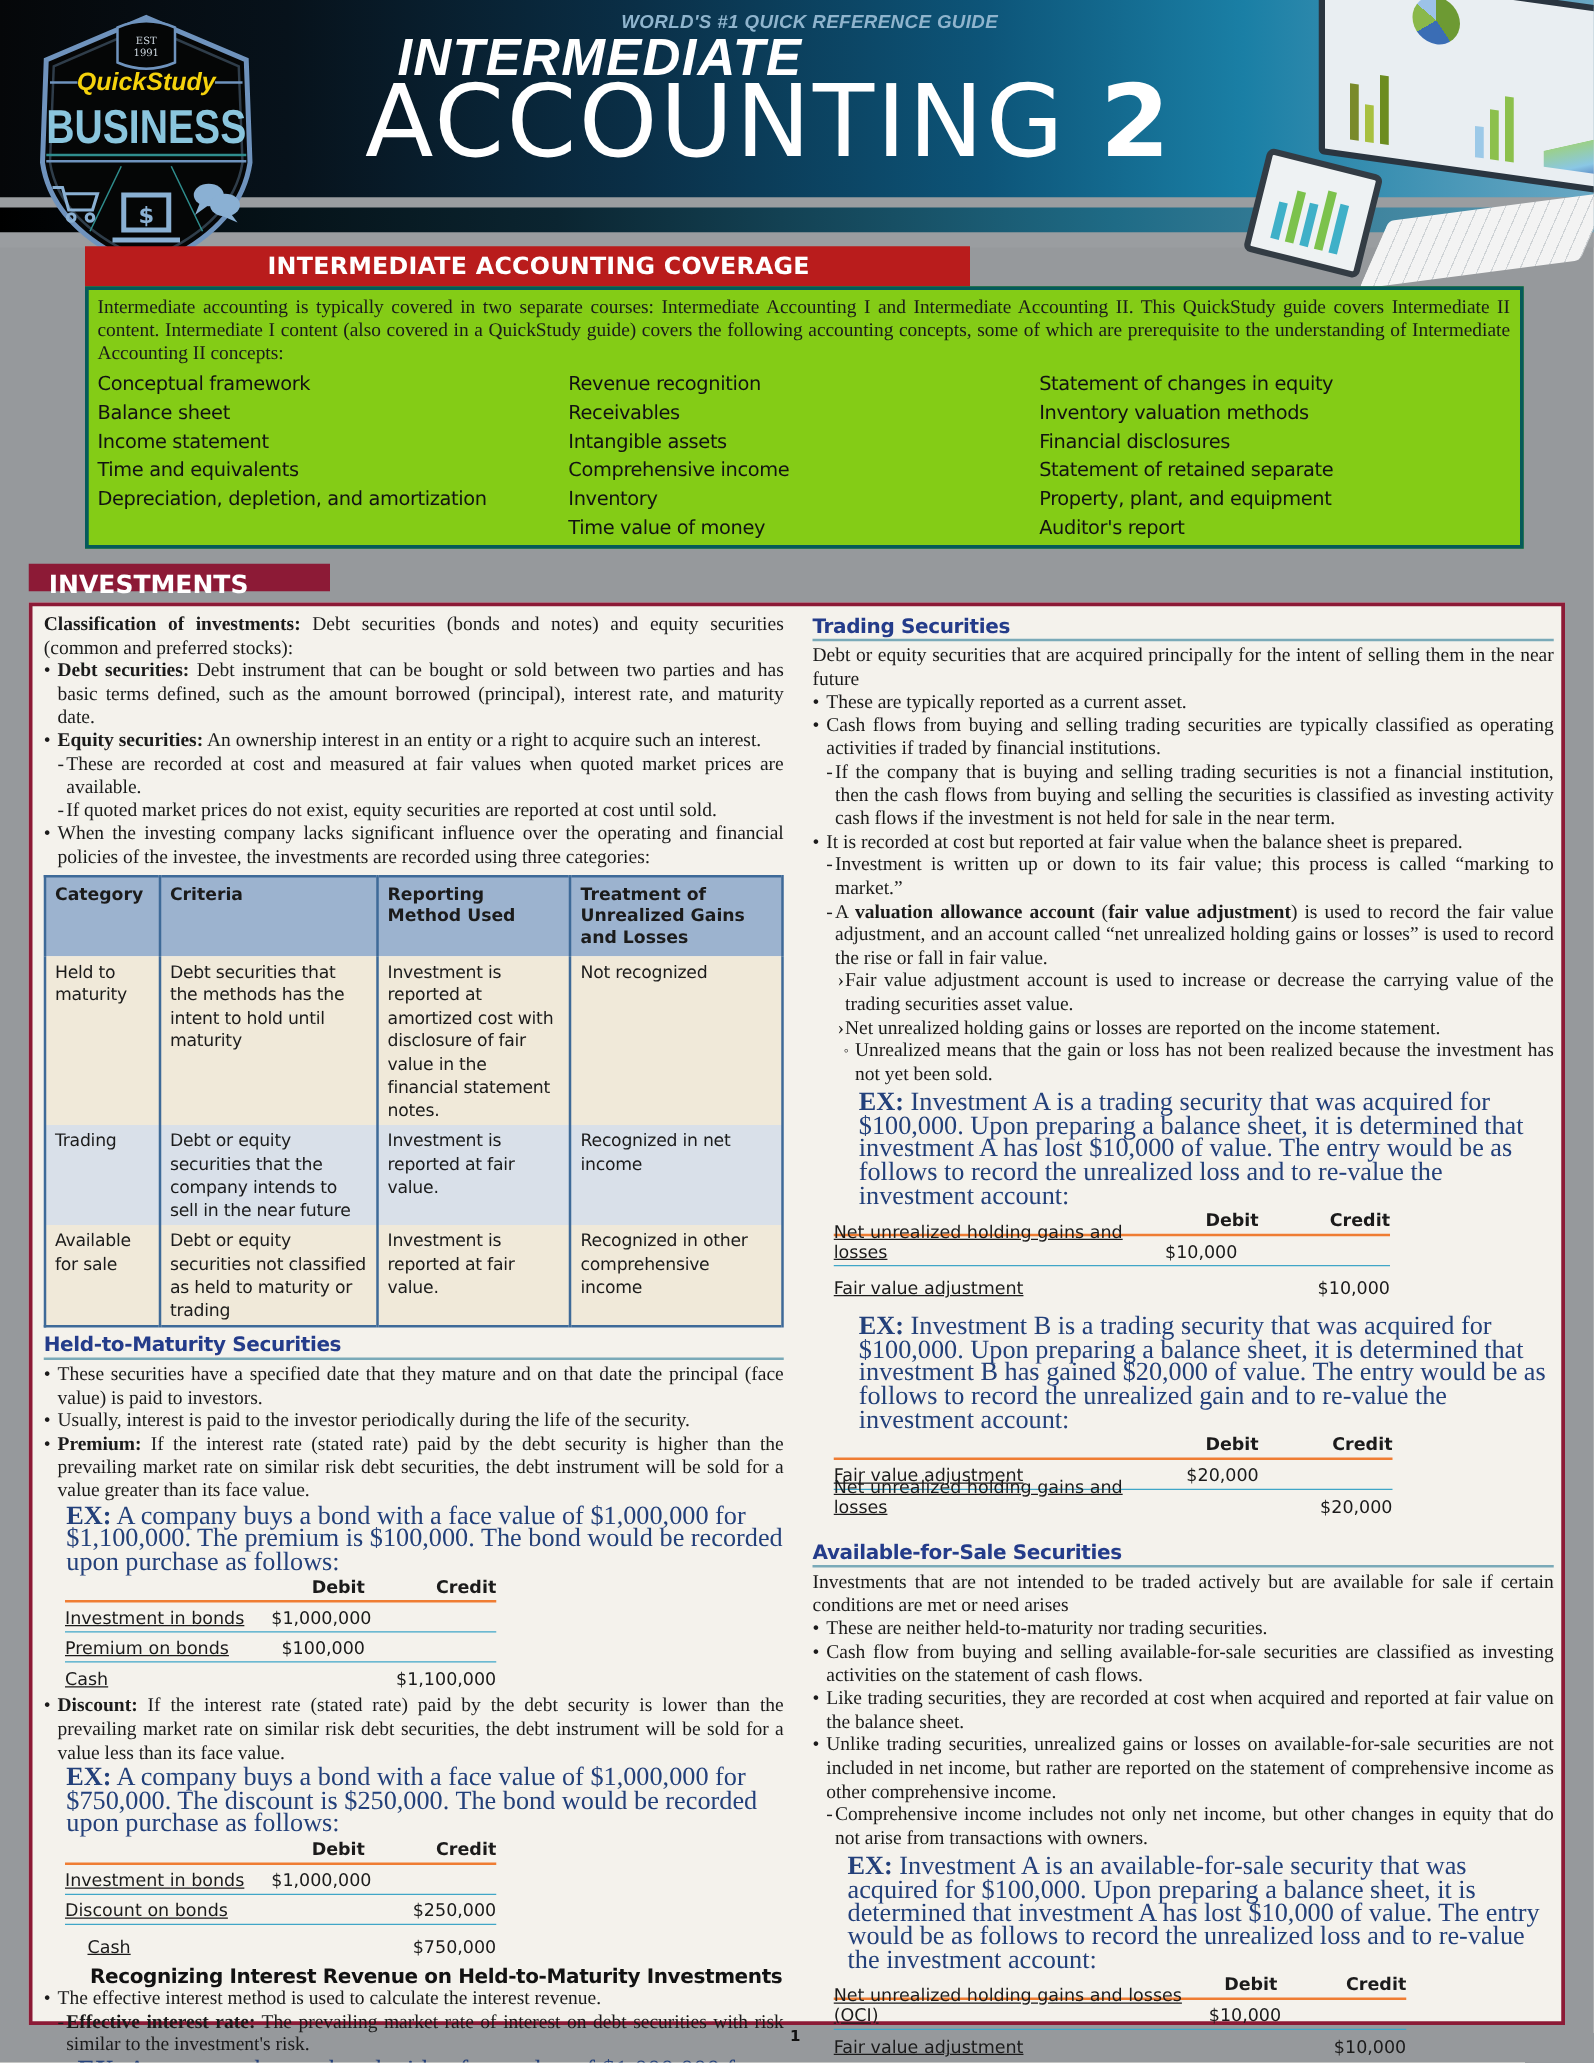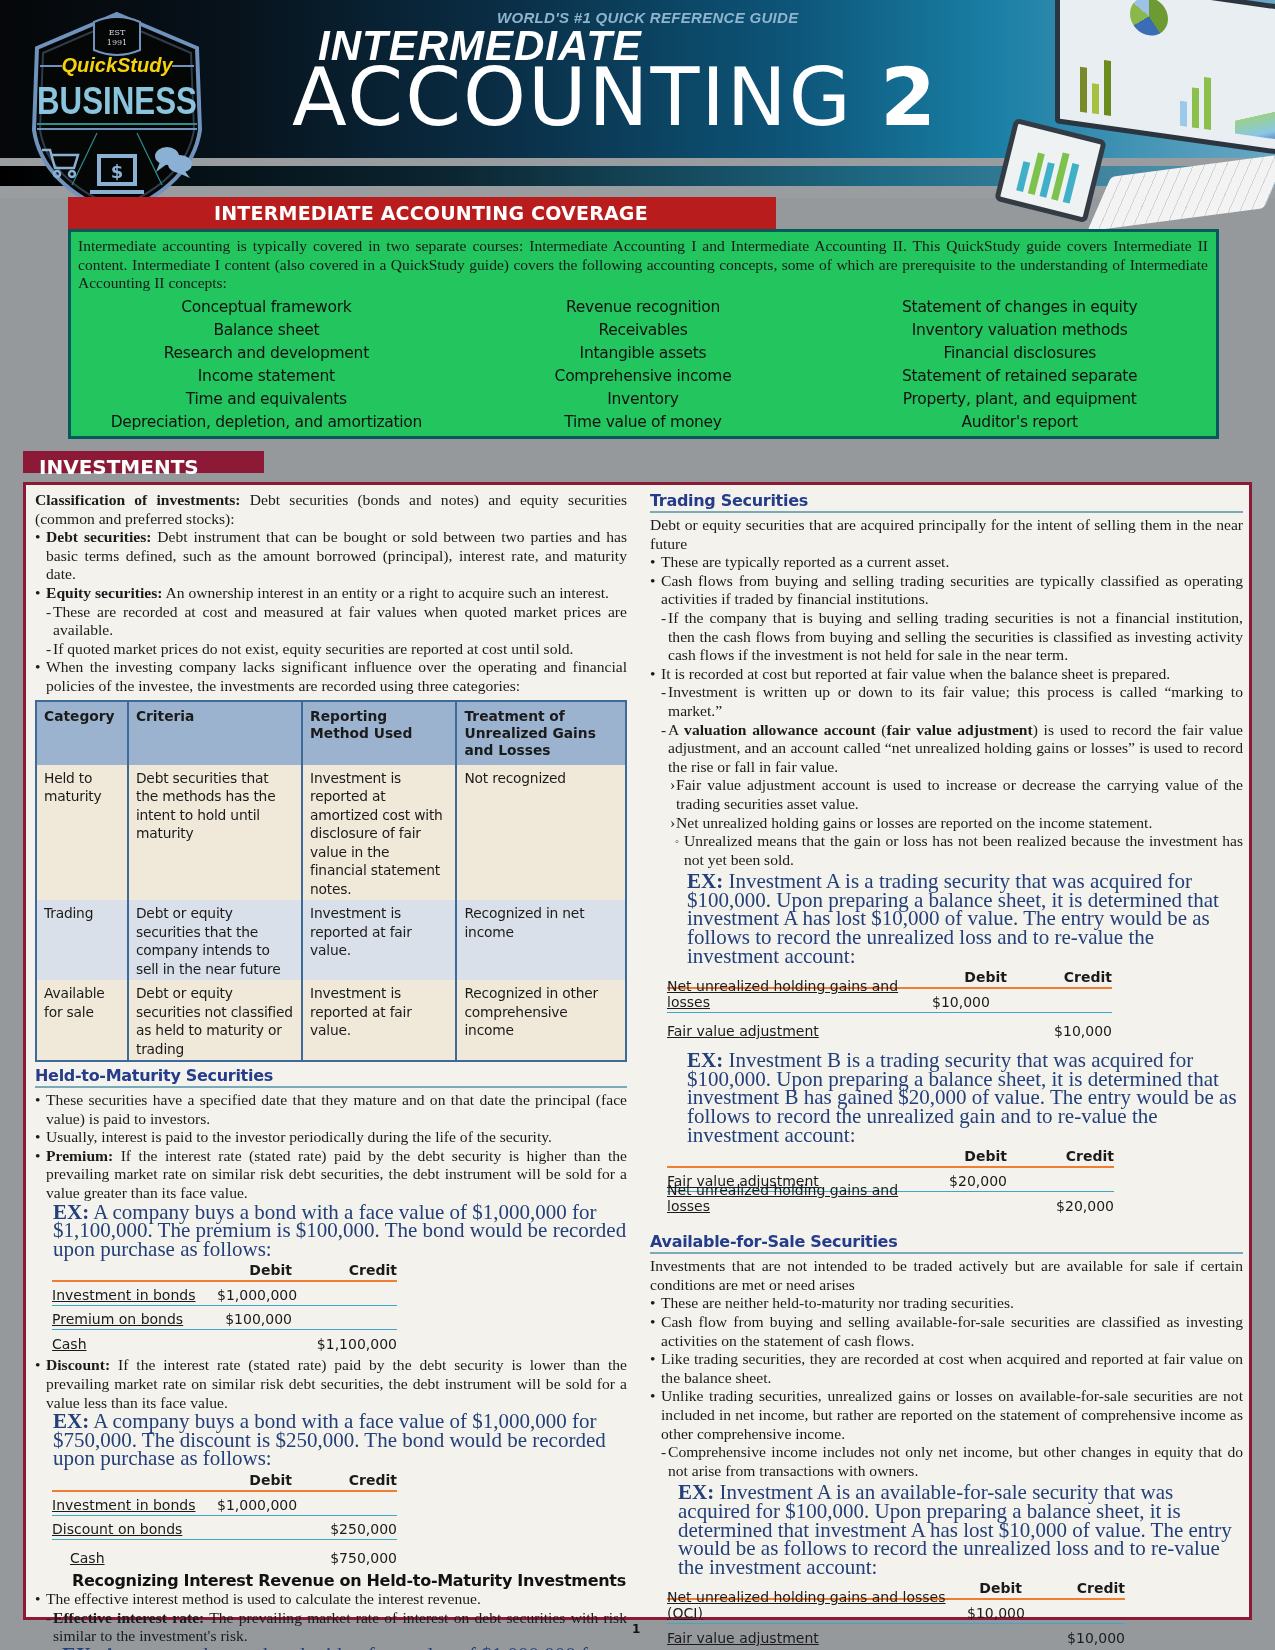--- a/index.html
+++ b/index.html
@@ -26,23 +26,23 @@
   .pie { position: absolute; left: 70px; top: 6px; width: 38px; height: 38px; border-radius: 50%;
     background: conic-gradient(#6d9a33 0 40%, #3a6db5 40% 65%, #8ab84a 65% 85%, #9cc2e8 85% 100%); }
   .tablet { position: absolute; left: 18px; top: 128px; width: 95px; height: 85px; background: #eef2f3; border: 5px solid #333c44; border-radius: 6px; transform: rotate(14deg); overflow: hidden; }
   .keyboard { position: absolute; left: 120px; top: 165px; width: 165px; height: 55px; background: repeating-linear-gradient(90deg, #f3f3f3 0 10px, #cfd3d6 10px 11px); transform: skewX(-30deg) rotate(-8deg); border-radius: 4px; }
 
   
   .logo { position: absolute; left: 22px; top: 10px; width: 190px; height: 210px; }
 
   
   .cov-tab { position: absolute; left: 68px; top: 197px; width: 708px; height: 33px; background: #b91c1c; color: #fff; font-family: "DejaVu Sans", sans-serif; font-weight: bold; font-size: 19px; padding: 5px 0 0 146px; letter-spacing: 0.2px; }
-  .cov-box { position: absolute; left: 68px; top: 229px; width: 1151px; height: 210px; background: #22c55e; border: 3px solid #045a5a; padding: 5px 8px 0 7px; }
+  .cov-box { position: absolute; left: 68px; top: 229px; width: 1151px; height: 210px; background: #84cc16; border: 3px solid #045a5a; padding: 5px 8px 0 7px; }
   .cov-intro { font-size: 15.5px; line-height: 18.5px; text-align: justify; color: #1a1a1a; }
-  .cov-cols { display: flex; margin-top: 3px; text-align: center; }
+  .cov-cols { display: flex; margin-top: 3px; }
   .cov-col { width: 384px; }
   .cov-item { font-family: "DejaVu Sans", sans-serif; font-size: 15.5px; line-height: 23px; color: #121212; white-space: nowrap; letter-spacing: -0.3px; }
 
   
   .inv-tab { position: absolute; left: 23px; top: 451px; width: 241px; height: 22px; background: #8c1a36; color: #fff; font-family: "DejaVu Sans", sans-serif; font-weight: bold; font-size: 20px; padding: 4px 0 0 16px; }
   .inv-box { position: absolute; left: 23px; top: 482px; width: 1229px; height: 1138px; background: #f4f2ec; border: 3px solid #8c1a36; }
   .col-left { position: absolute; left: 9px; top: 6px; width: 592px; }
   .col-right { position: absolute; left: 624px; top: 6px; width: 593px; }
 
   p, .li { font-size: 15.6px; line-height: 18.6px; text-align: justify; }
@@ -151,21 +151,20 @@
   </svg>
 </div>
 
 <div class="cov-tab">INTERMEDIATE ACCOUNTING COVERAGE</div>
 <div class="cov-box">
   <p class="cov-intro">Intermediate accounting is typically covered in two separate courses: Intermediate Accounting I and Intermediate Accounting II. This QuickStudy guide covers Intermediate II content. Intermediate I content (also covered in a QuickStudy guide) covers the following accounting concepts, some of which are prerequisite to the understanding of Intermediate Accounting II concepts:</p>
   <div class="cov-cols">
     <div class="cov-col">
       <div class="cov-item">Conceptual framework</div>
       <div class="cov-item">Balance sheet</div>
-      <div class="cov-item">Research and development</div>
       <div class="cov-item">Income statement</div>
       <div class="cov-item">Time and equivalents</div>
       <div class="cov-item">Depreciation, depletion, and amortization</div>
     </div>
     <div class="cov-col">
       <div class="cov-item">Revenue recognition</div>
       <div class="cov-item">Receivables</div>
       <div class="cov-item">Intangible assets</div>
       <div class="cov-item">Comprehensive income</div>
       <div class="cov-item">Inventory</div>

